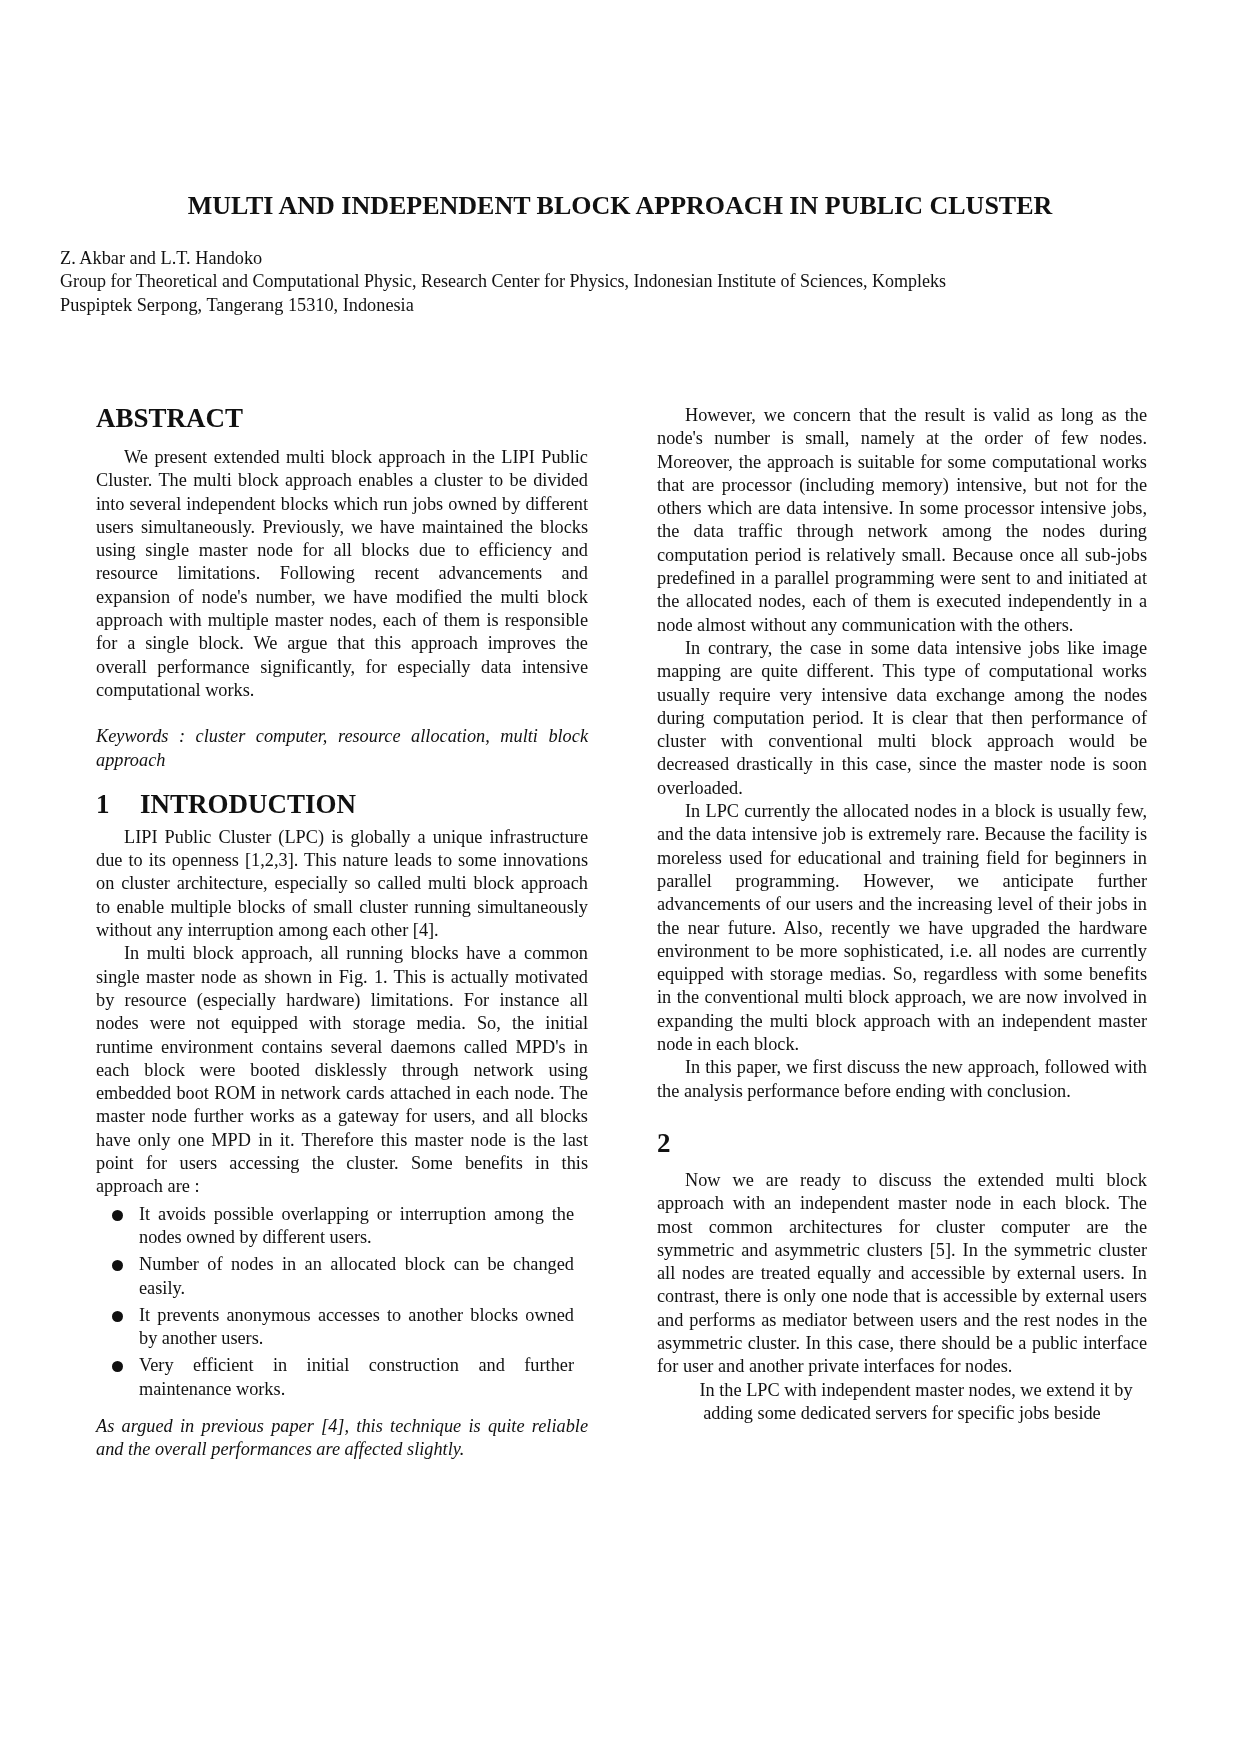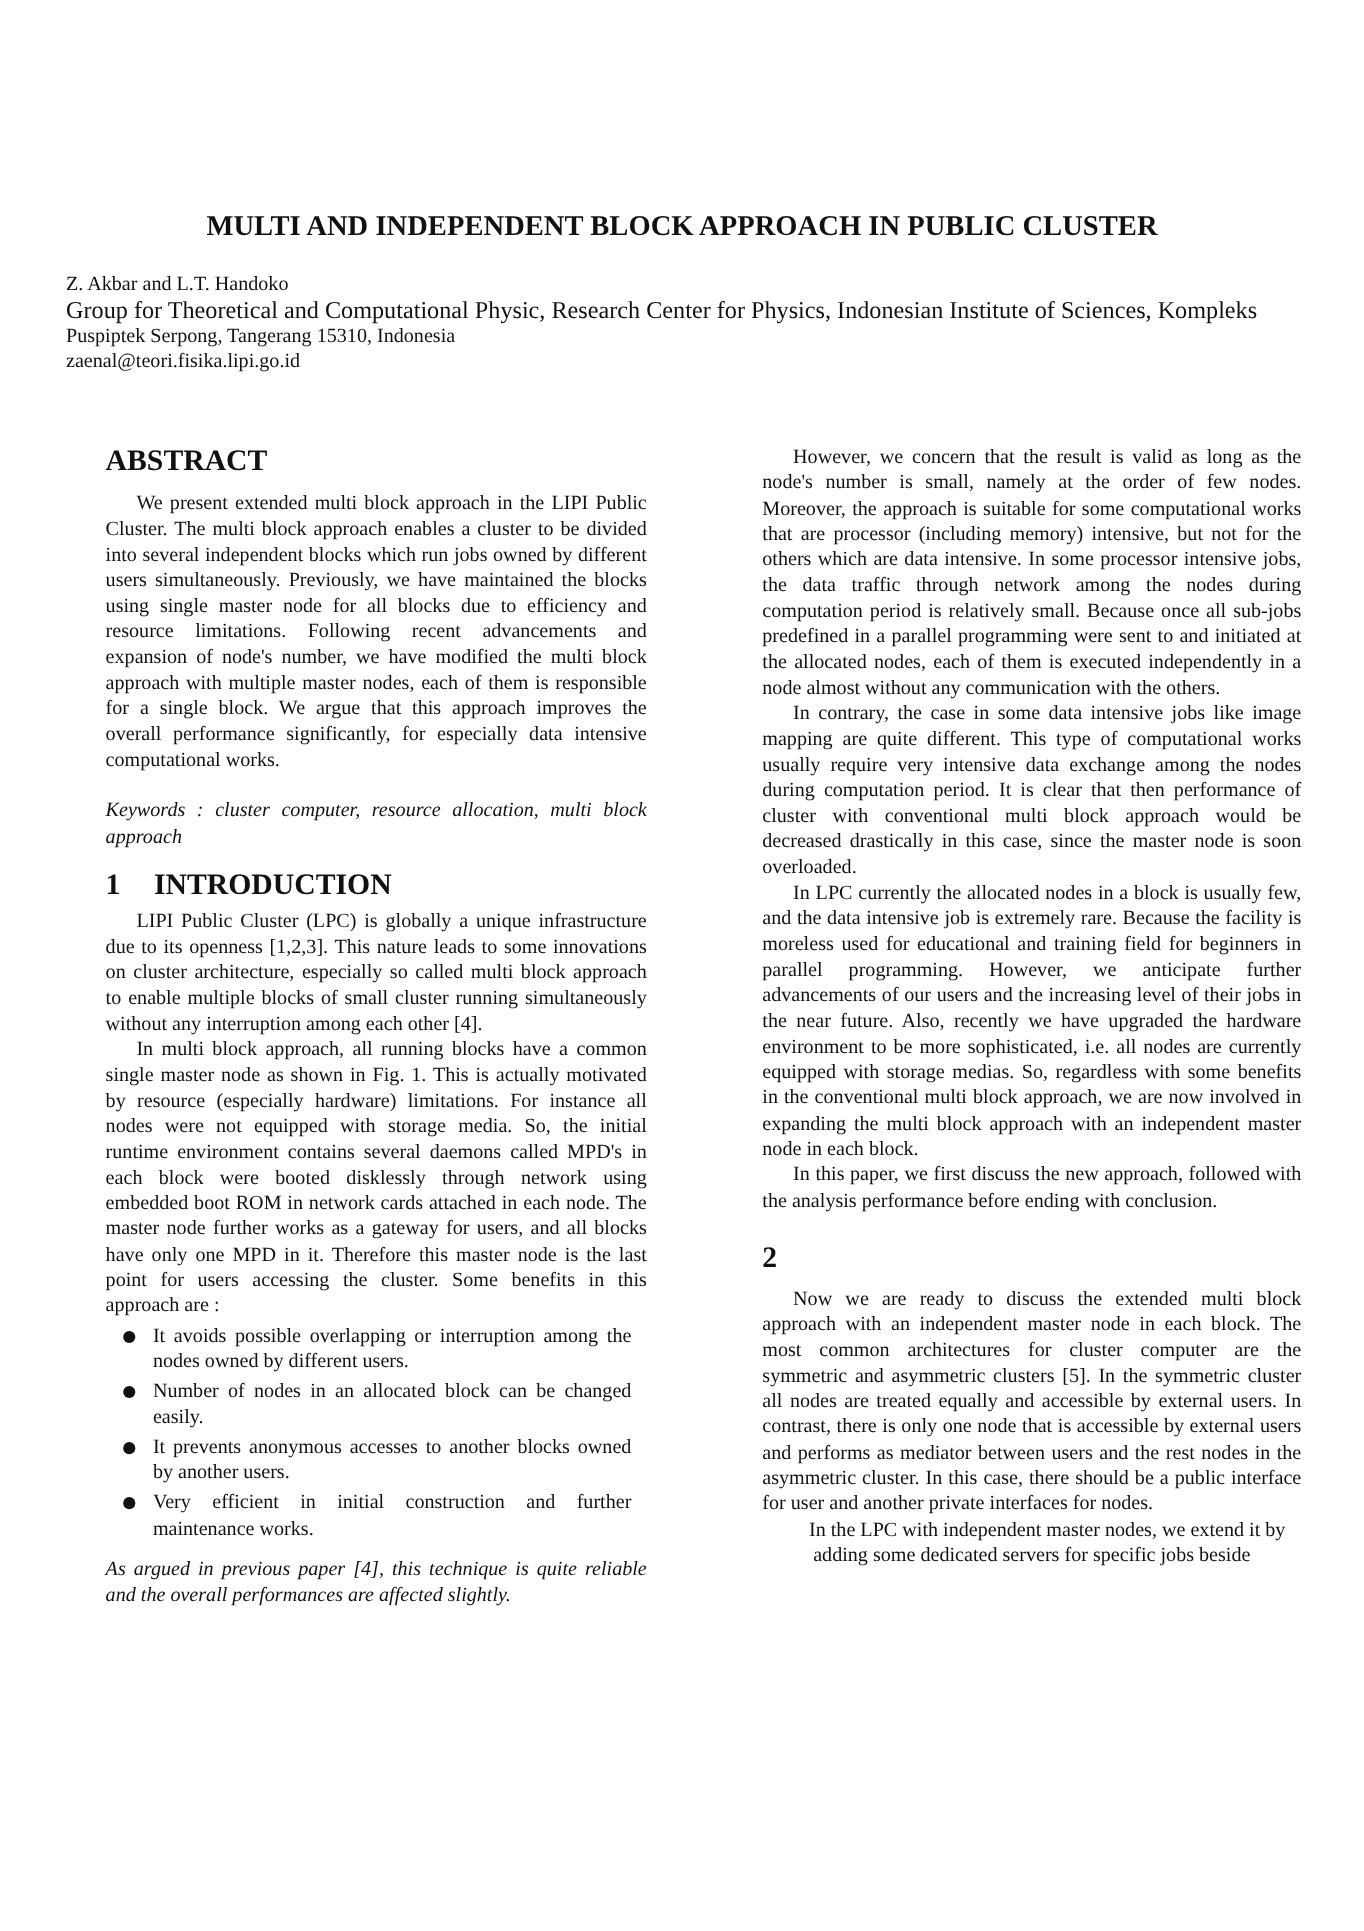--- a/index.html
+++ b/index.html
@@ -13,21 +13,21 @@
   }
   .header-block {
     position: absolute; top: 247px; left: 60px; width: 1120px; text-align: left;
     font-size: 18.3px; line-height: 23.3px;
   }
   .header-block div { white-space: nowrap; }
   .col {
     position: absolute; font-size: 18.3px; line-height: 23.3px; text-align: justify;
   }
   .col-left { left: 96px; top: 404px; width: 492px; }
-  .col-right { left: 693px; top: 404px; width: 490px; }
+  .col-right { left: 657px; top: 404px; width: 490px; }
   .h1 {
     font-size: 27px; font-weight: bold; line-height: 28px; margin: 0; text-align: left;
   }
   .p { margin: 0; text-indent: 28px; }
   .p.noindent { text-indent: 0; font-style: italic; }
   .sec-num { display: inline-block; width: 44px; }
   .bullets { margin: 14px; padding: 0; list-style: none; }
   .bullets li { position: relative; padding-left: 29px; margin-bottom: 4px; }
   .bullets li .dot {
     position: absolute; left: 2px; top: 7px; width: 11px; height: 11px;
@@ -38,23 +38,22 @@
   .h2-wrap .txt { flex: 1; text-align: justify; text-align-last: left; }
   .h2-line1 { display: flex; justify-content: space-between; }
 </style>
 </head>
 <body>
 
 <div class="title">MULTI AND INDEPENDENT BLOCK APPROACH IN PUBLIC CLUSTER</div>
 
 <div class="header-block">
   <div>Z. Akbar and L.T. Handoko</div>
-  <div style="font-size:22px;">Group for Theoretical and Computational Physic, Research Center for Physics, Indonesian Institute of Sciences, Kompleks</div>
+  <div style="font-size:18px;">Group for Theoretical and Computational Physic, Research Center for Physics, Indonesian Institute of Sciences, Kompleks</div>
   <div>Puspiptek Serpong, Tangerang 15310, Indonesia</div>
-  <div>zaenal@teori.fisika.lipi.go.id</div>
 </div>
 
 <div class="col col-left">
   <h2 class="h1">ABSTRACT</h2>
   <div style="height:14px"></div>
   <p class="p">We present extended multi block approach in the LIPI Public Cluster. The multi block approach enables a cluster to be divided into several independent blocks which run jobs owned by different users simultaneously. Previously, we have maintained the blocks using single master node for all blocks due to efficiency and resource limitations. Following recent advancements and expansion of node's number, we have modified the multi block approach with multiple master nodes, each of them is responsible for a single block. We argue that this approach improves the overall performance significantly, for especially data intensive computational works.</p>
   <div style="height:23px"></div>
   <p class="p noindent">Keywords : cluster computer, resource allocation, multi block approach</p>
   <div style="height:18px"></div>
   <h2 class="h1">

